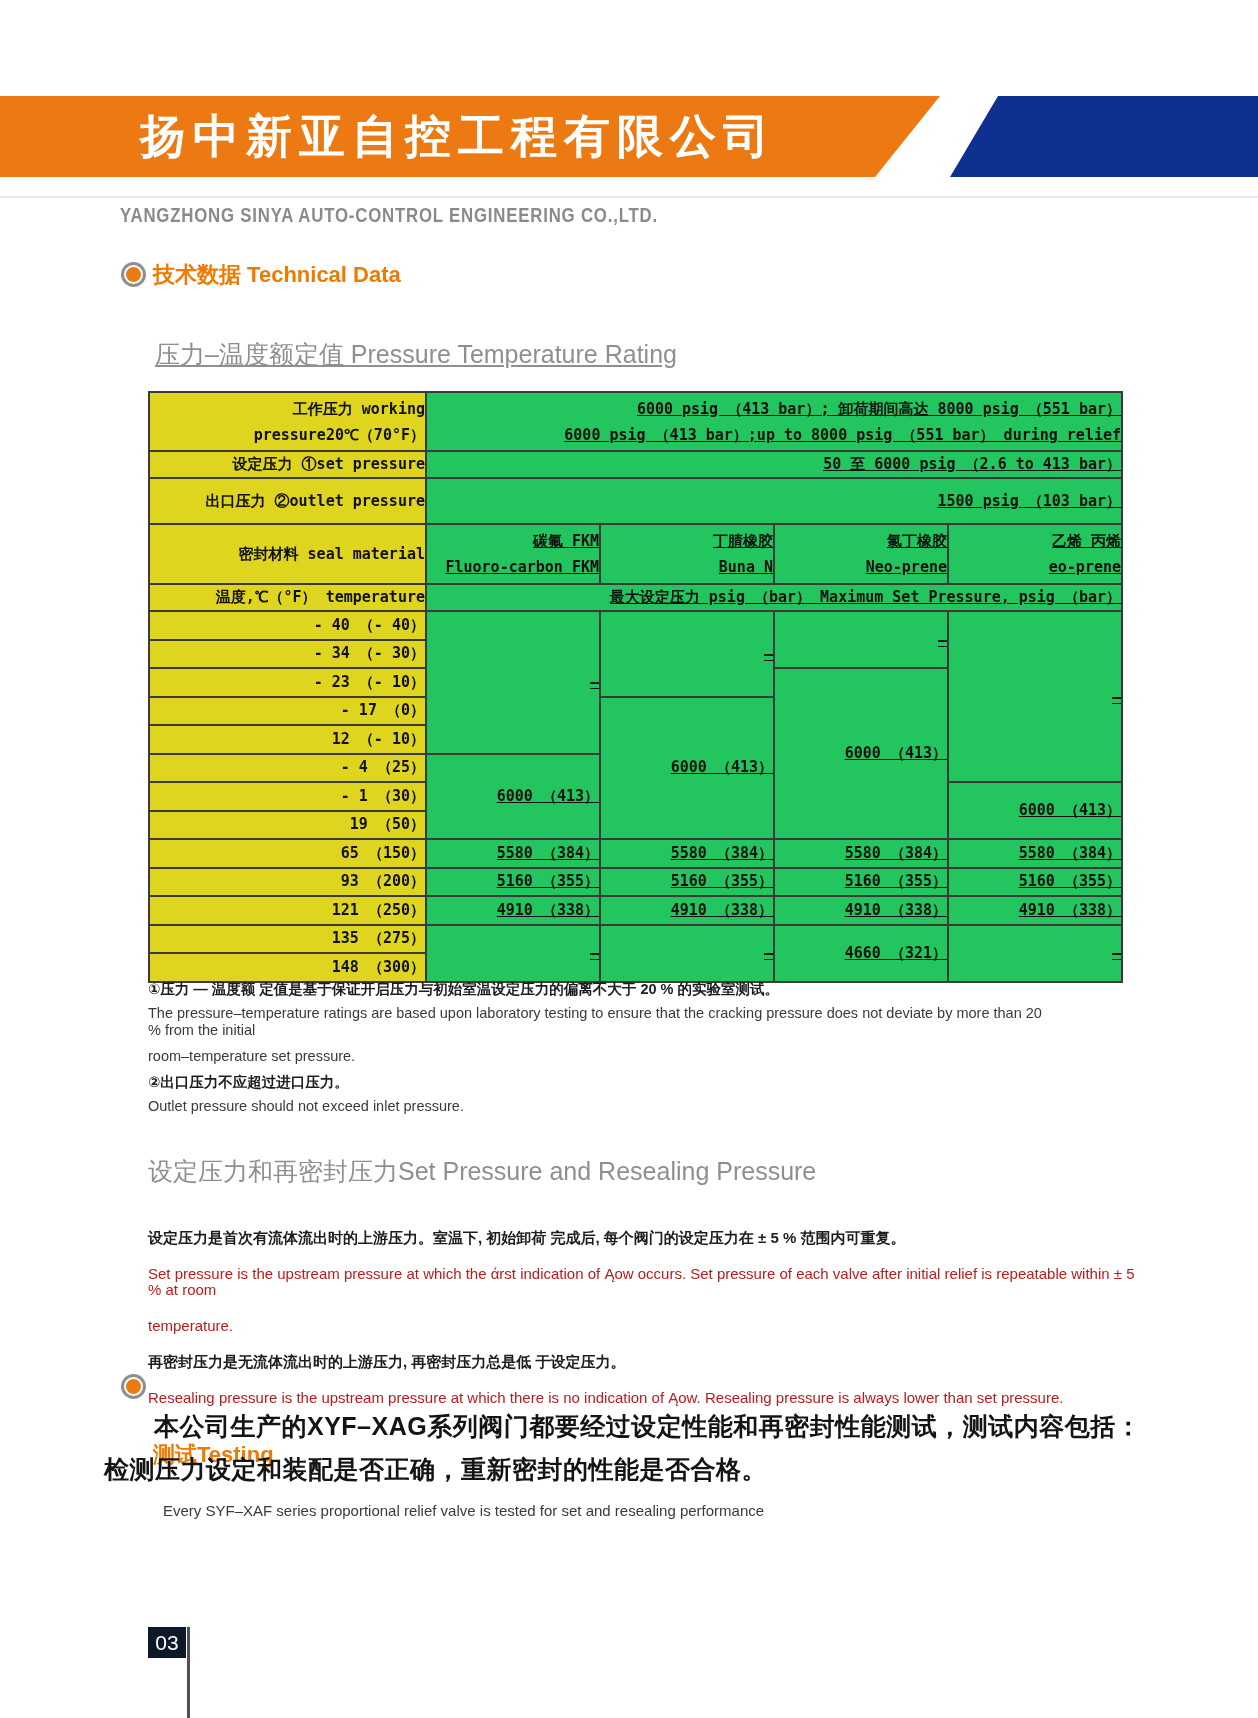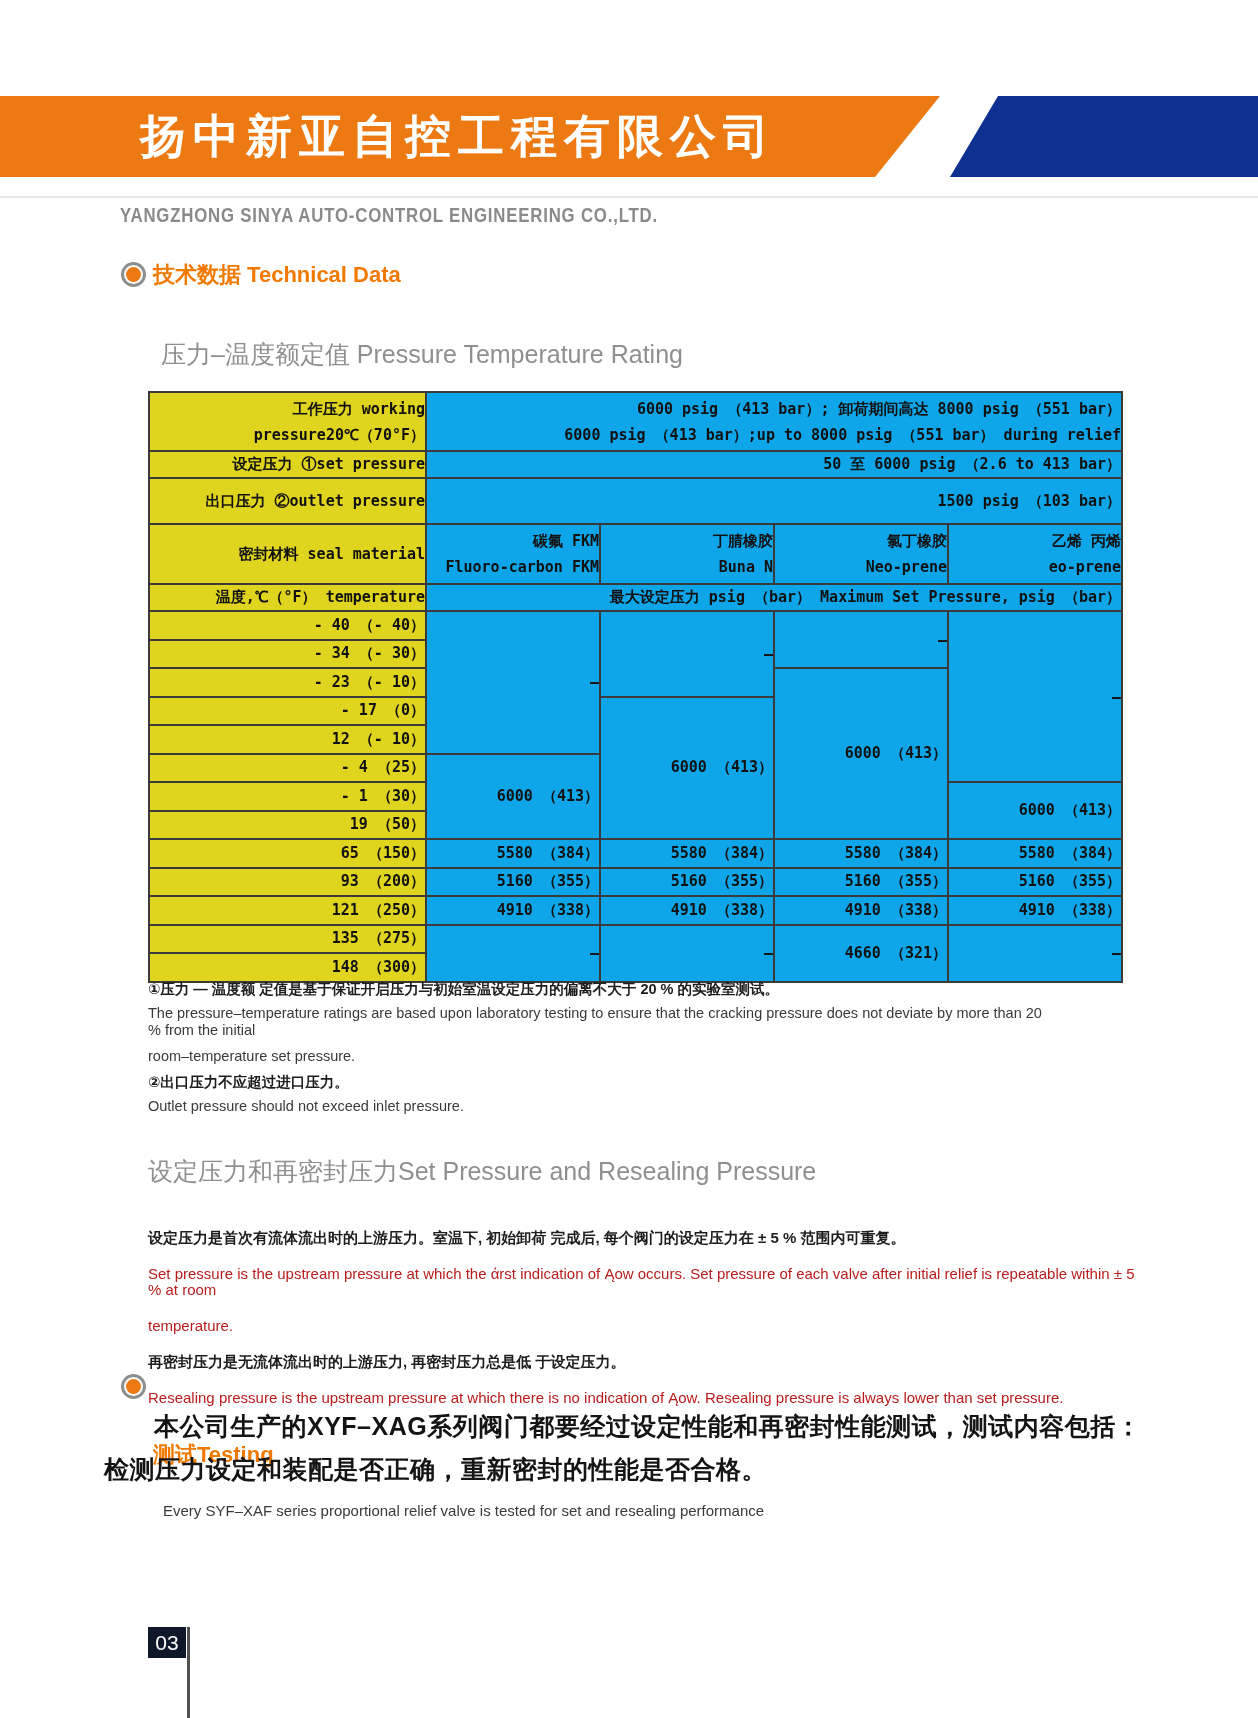--- a/index.html
+++ b/index.html
@@ -43,21 +43,21 @@
   table.pt{
     position:absolute;left:148px;top:391px;width:973px;
     border-collapse:collapse;table-layout:fixed;
   }
   table.pt td{
     border:2px solid #3A3A3A;text-align:right;vertical-align:middle;
     font-family:"DejaVu Sans Mono","Liberation Sans",sans-serif;
     font-weight:bold;font-size:15px;color:#111;padding:0;overflow:hidden;
   }
   td.lab{background:#DFD41E;}
-  td.dat{background:#0ea5e9;}
+  td.dat{background:#22c55e;text-decoration:underline;}
   col.c-lab{width:277px;}
   col.c-dat{width:174px;}
   tr.r1{height:59px;} tr.r2{height:27px;} tr.r3{height:46px;}
   tr.r4{height:60px;} tr.r5{height:27px;} tr.dr{height:28.5px;}
   .two-line div{line-height:26px;}
 
   
   .foot{left:148px;top:981px;width:900px;color:#3A3A3A;font-size:14.5px;}
   .foot div{margin-bottom:9px;line-height:17px;}
   .foot .cn{color:#1d1d1d;font-weight:bold;margin-bottom:7px;}
@@ -85,21 +85,21 @@
 
 <div class="abs banner-orange">
   <div class="banner-title">扬中新亚自控工程有限公司</div>
 </div>
 <div class="abs banner-blue"></div>
 <div class="abs header-rule"></div>
 <div class="abs company-en">YANGZHONG SINYA AUTO-CONTROL ENGINEERING CO.,LTD.</div>
 
 <div class="abs bullet" style="left:124px;top:265px;"></div>
 <div class="abs sec-title" style="left:153px;top:260px;">技术数据 Technical Data</div>
-<div class="abs sub-title" style="left:161px;top:338px;">压力–温度额定值 Pressure Temperature Rating</div>
+<div class="abs sub-title" style="left:155px;top:338px;text-decoration:underline;">压力–温度额定值 Pressure Temperature Rating</div>
 
 <table class="pt">
   <colgroup>
     <col class="c-lab">
       <col class="c-dat">
       <col class="c-dat">
       <col class="c-dat">
       <col class="c-dat">
   </colgroup>
   <tbody>

